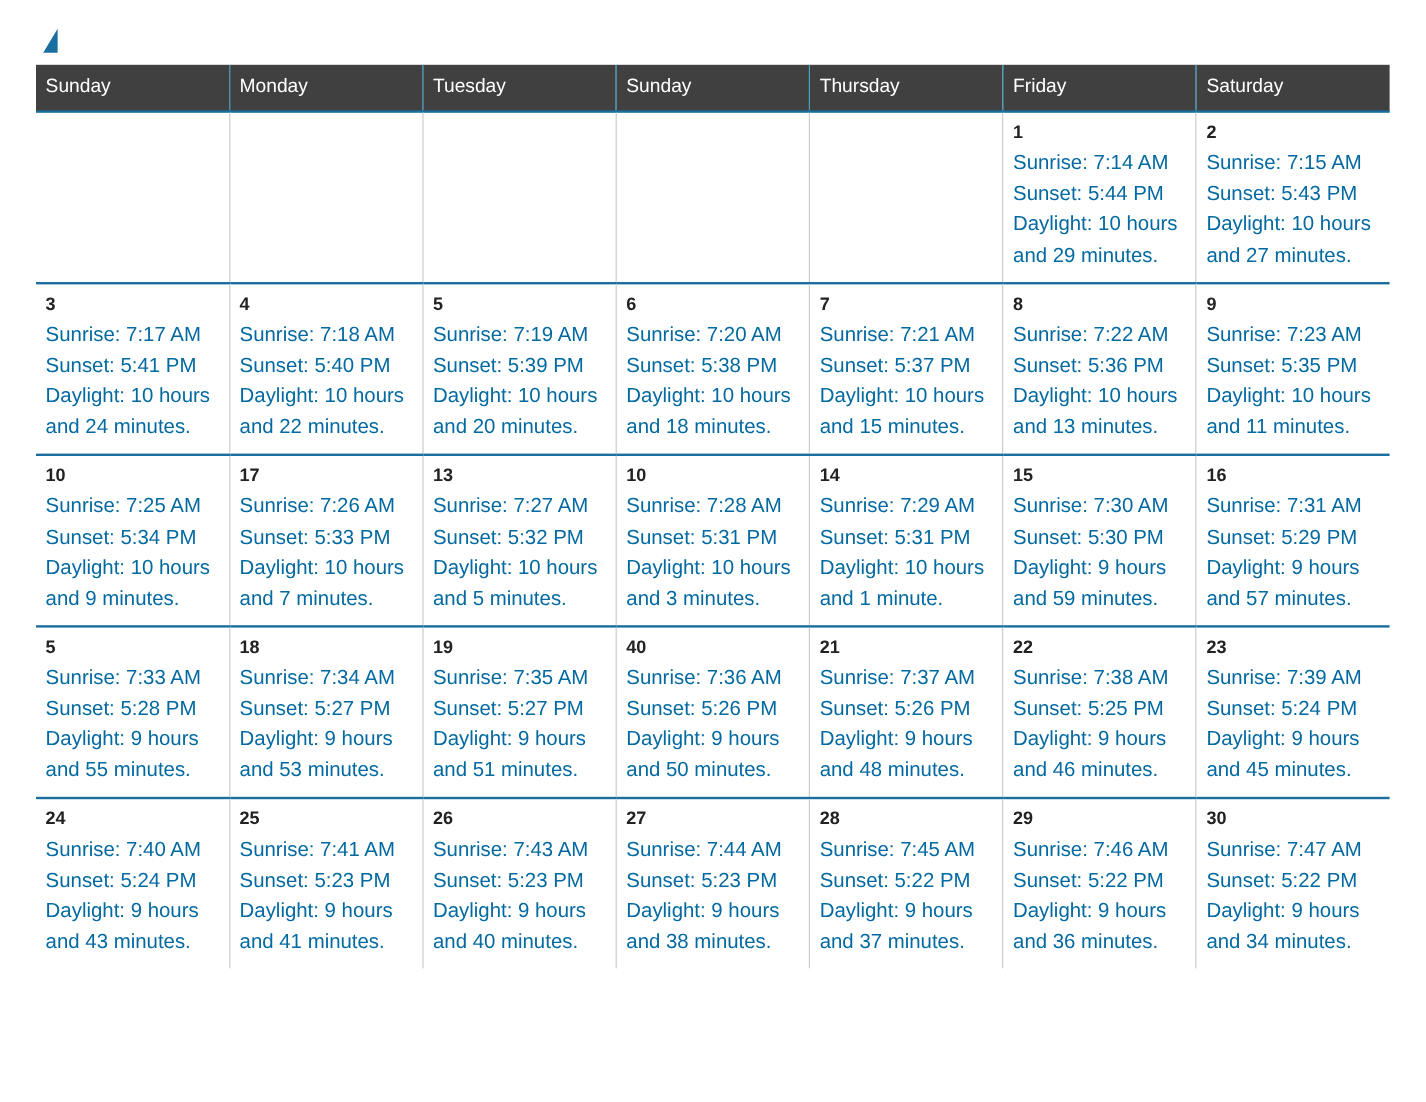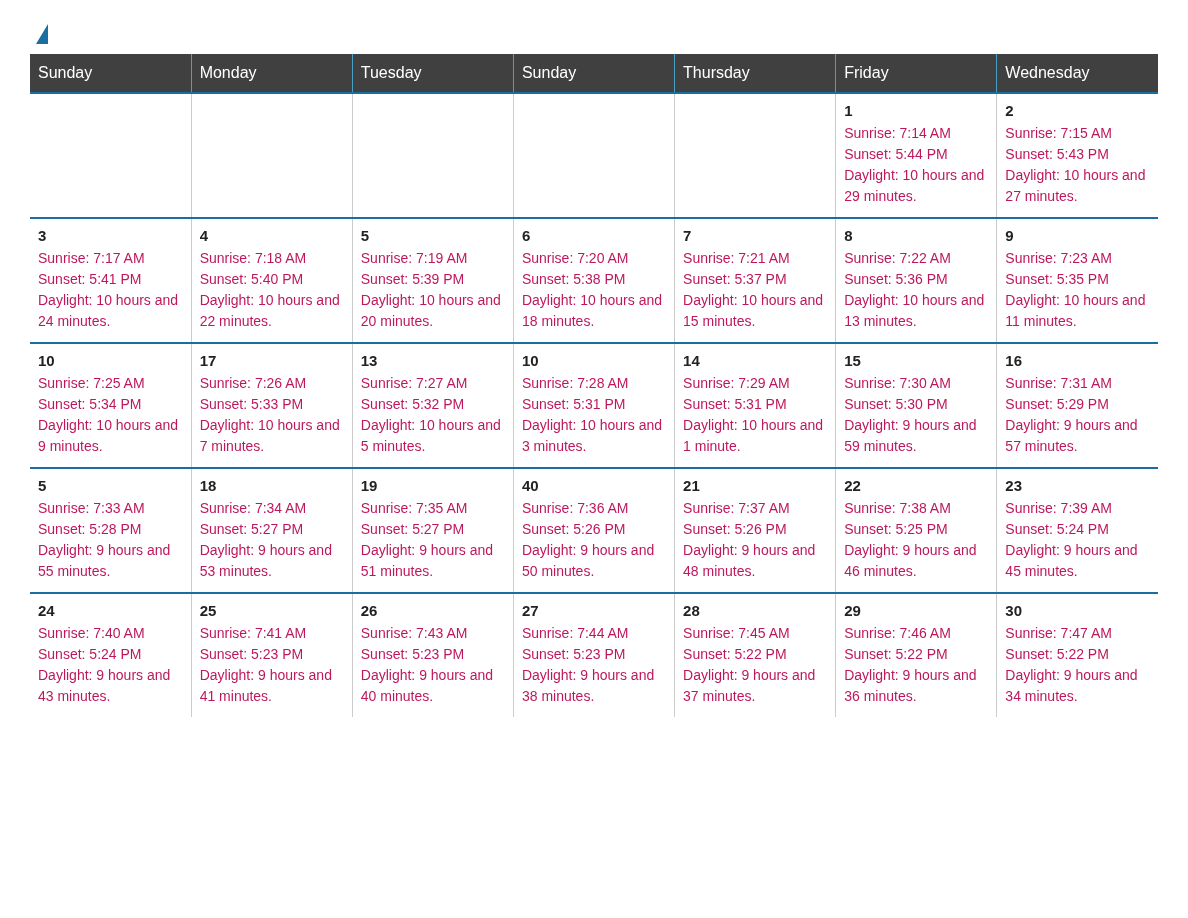--- a/index.html
+++ b/index.html
@@ -92,22 +92,22 @@
     tbody td:last-child { border-right: none; }
     tbody tr:last-child td { border-bottom: none; }
     .day-number {
       font-size: 15px;
       font-weight: bold;
       color: #222;
       display: block;
       margin-bottom: 4px;
     }
     .day-info {
-      font-size: 14px;
-      color: #be185d;
+      font-size: 17px;
+      color: #0369a1;
       line-height: 1.5;
     }
   </style>
 </head>
 <body>
 
 <div class="header">
   <div class="logo">
     <div class="logo-top">
       <span class="logo-general"></span>
@@ -123,21 +123,21 @@
 
 <table>
   <thead>
     <tr id="header-row">
         <th>Sunday</th>
         <th>Monday</th>
         <th>Tuesday</th>
         <th>Sunday</th>
         <th>Thursday</th>
         <th>Friday</th>
-        <th>Wednesday</th>
+        <th>Saturday</th>
       </tr>
   </thead>
   <tbody id="calendar-body">
   <tr>
         <td></td>
         <td></td>
         <td></td>
         <td></td>
         <td></td>
         <td>

